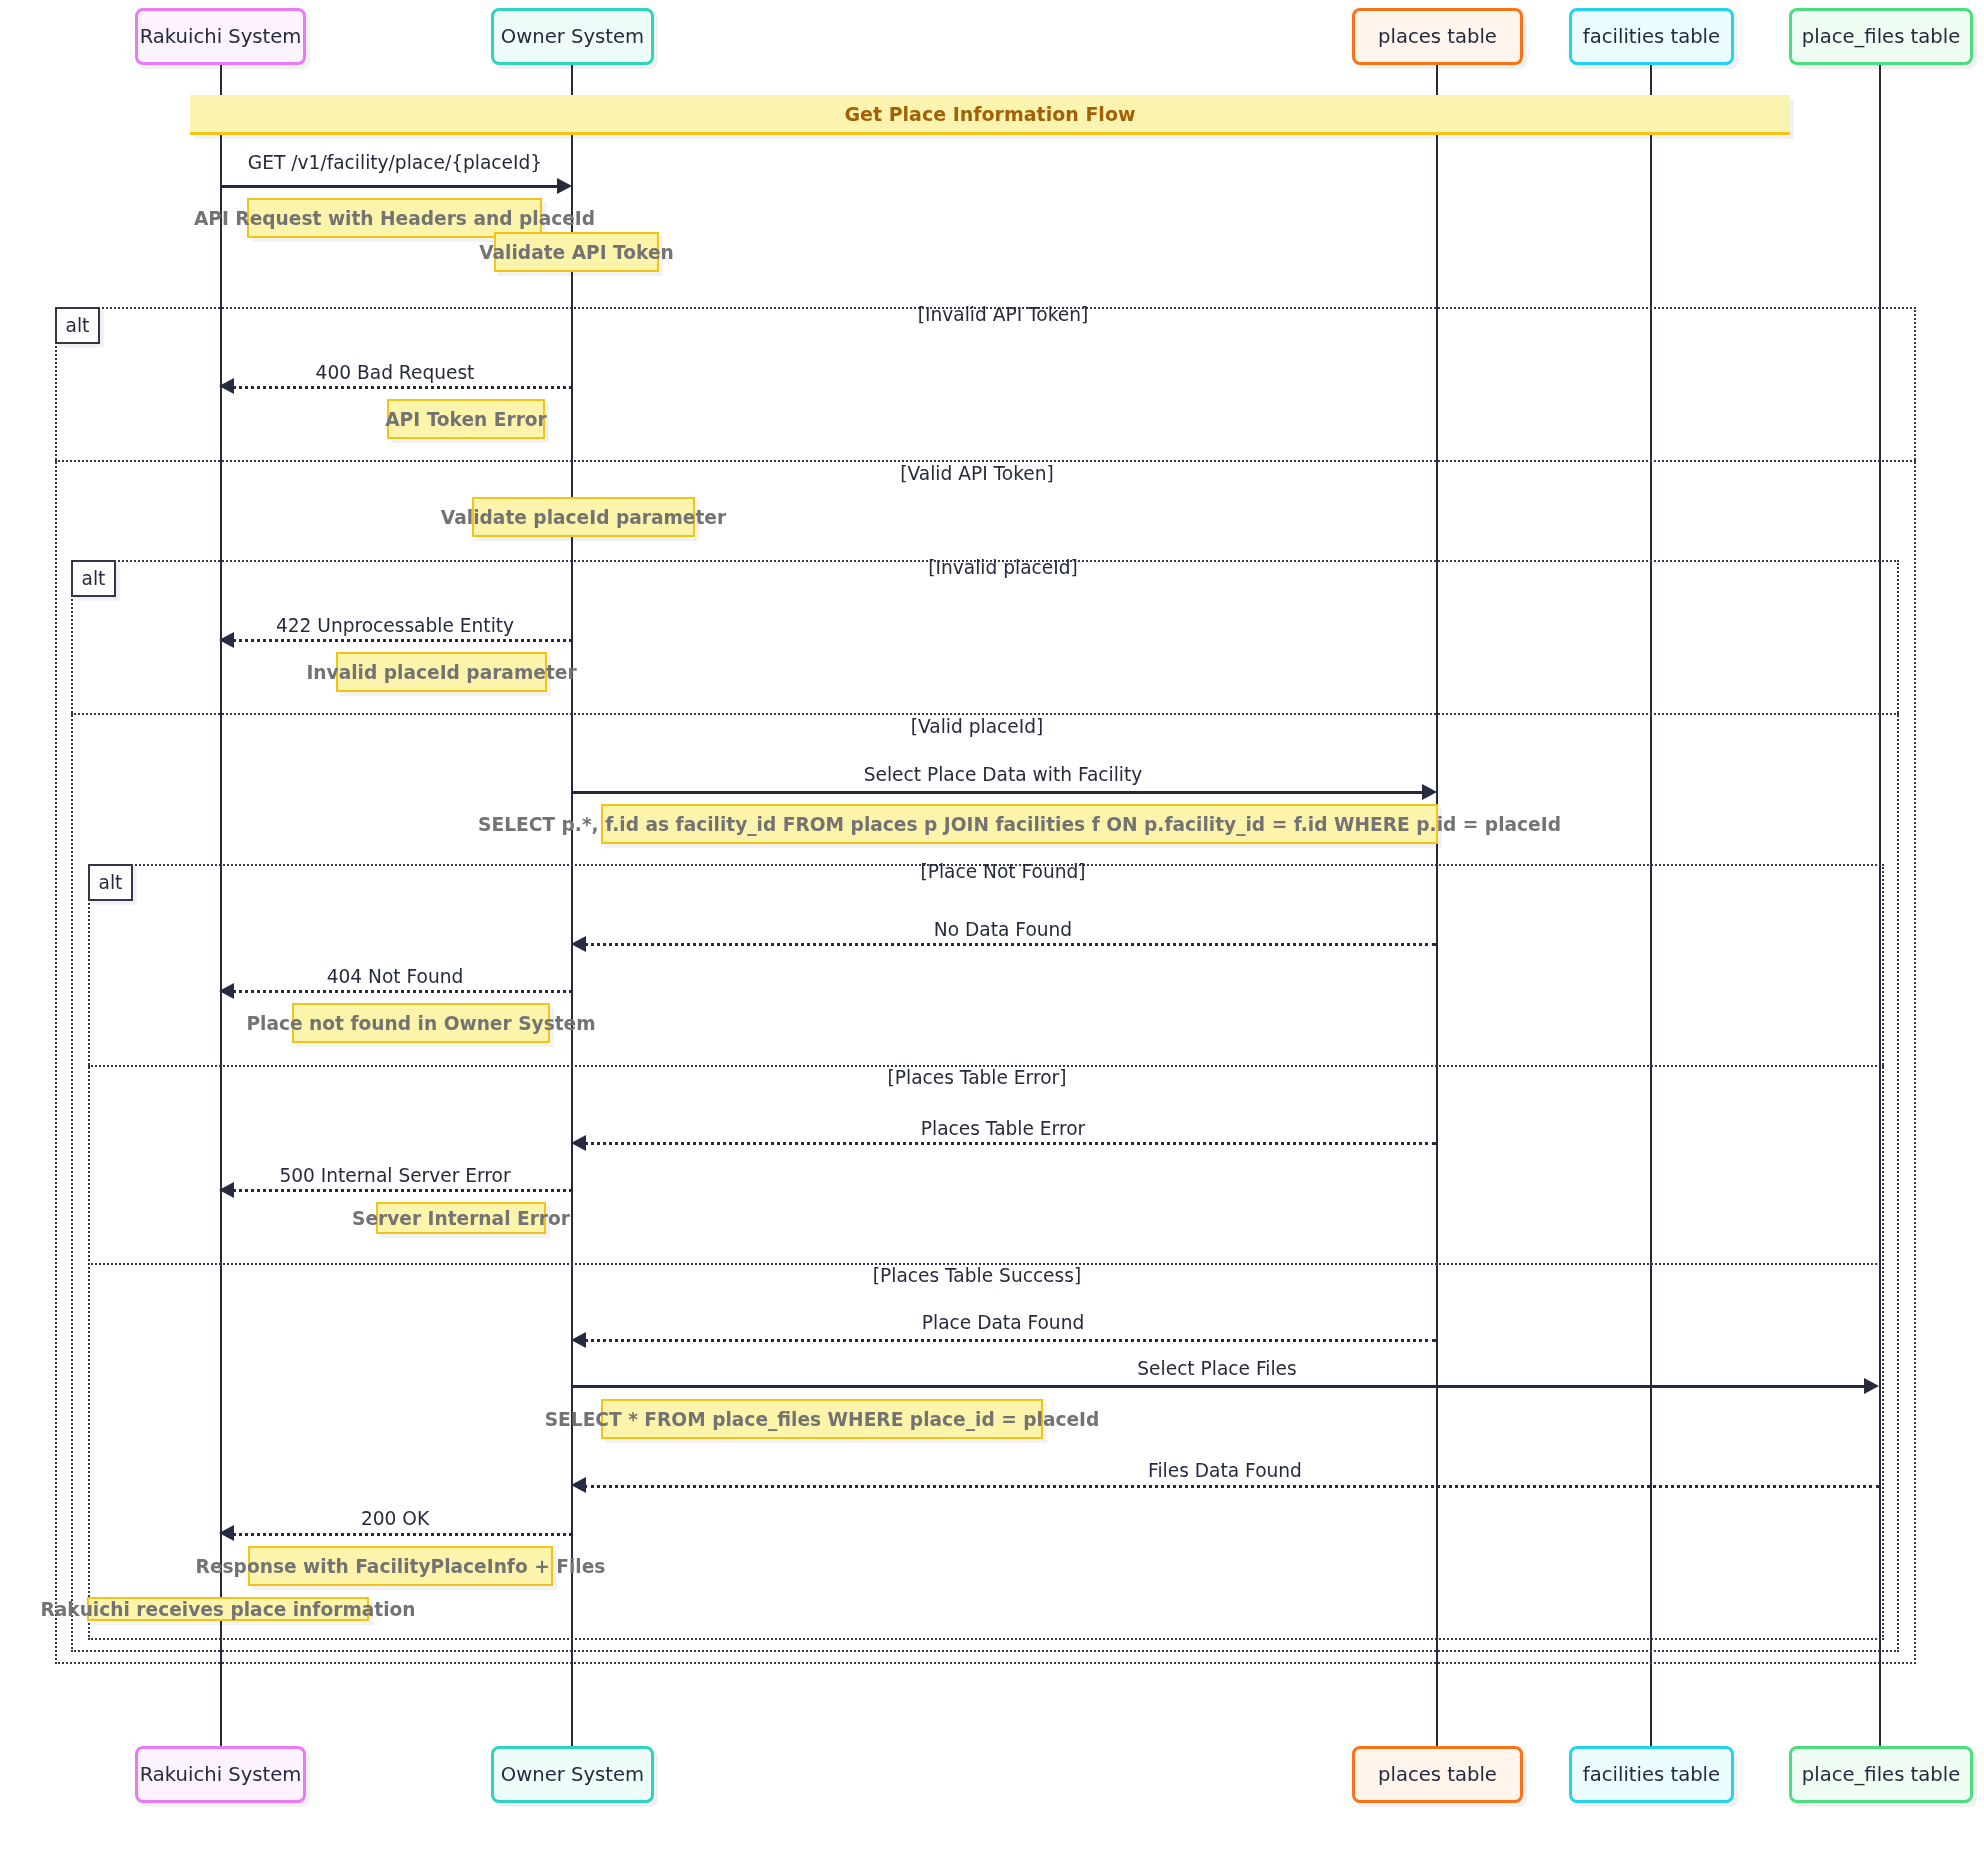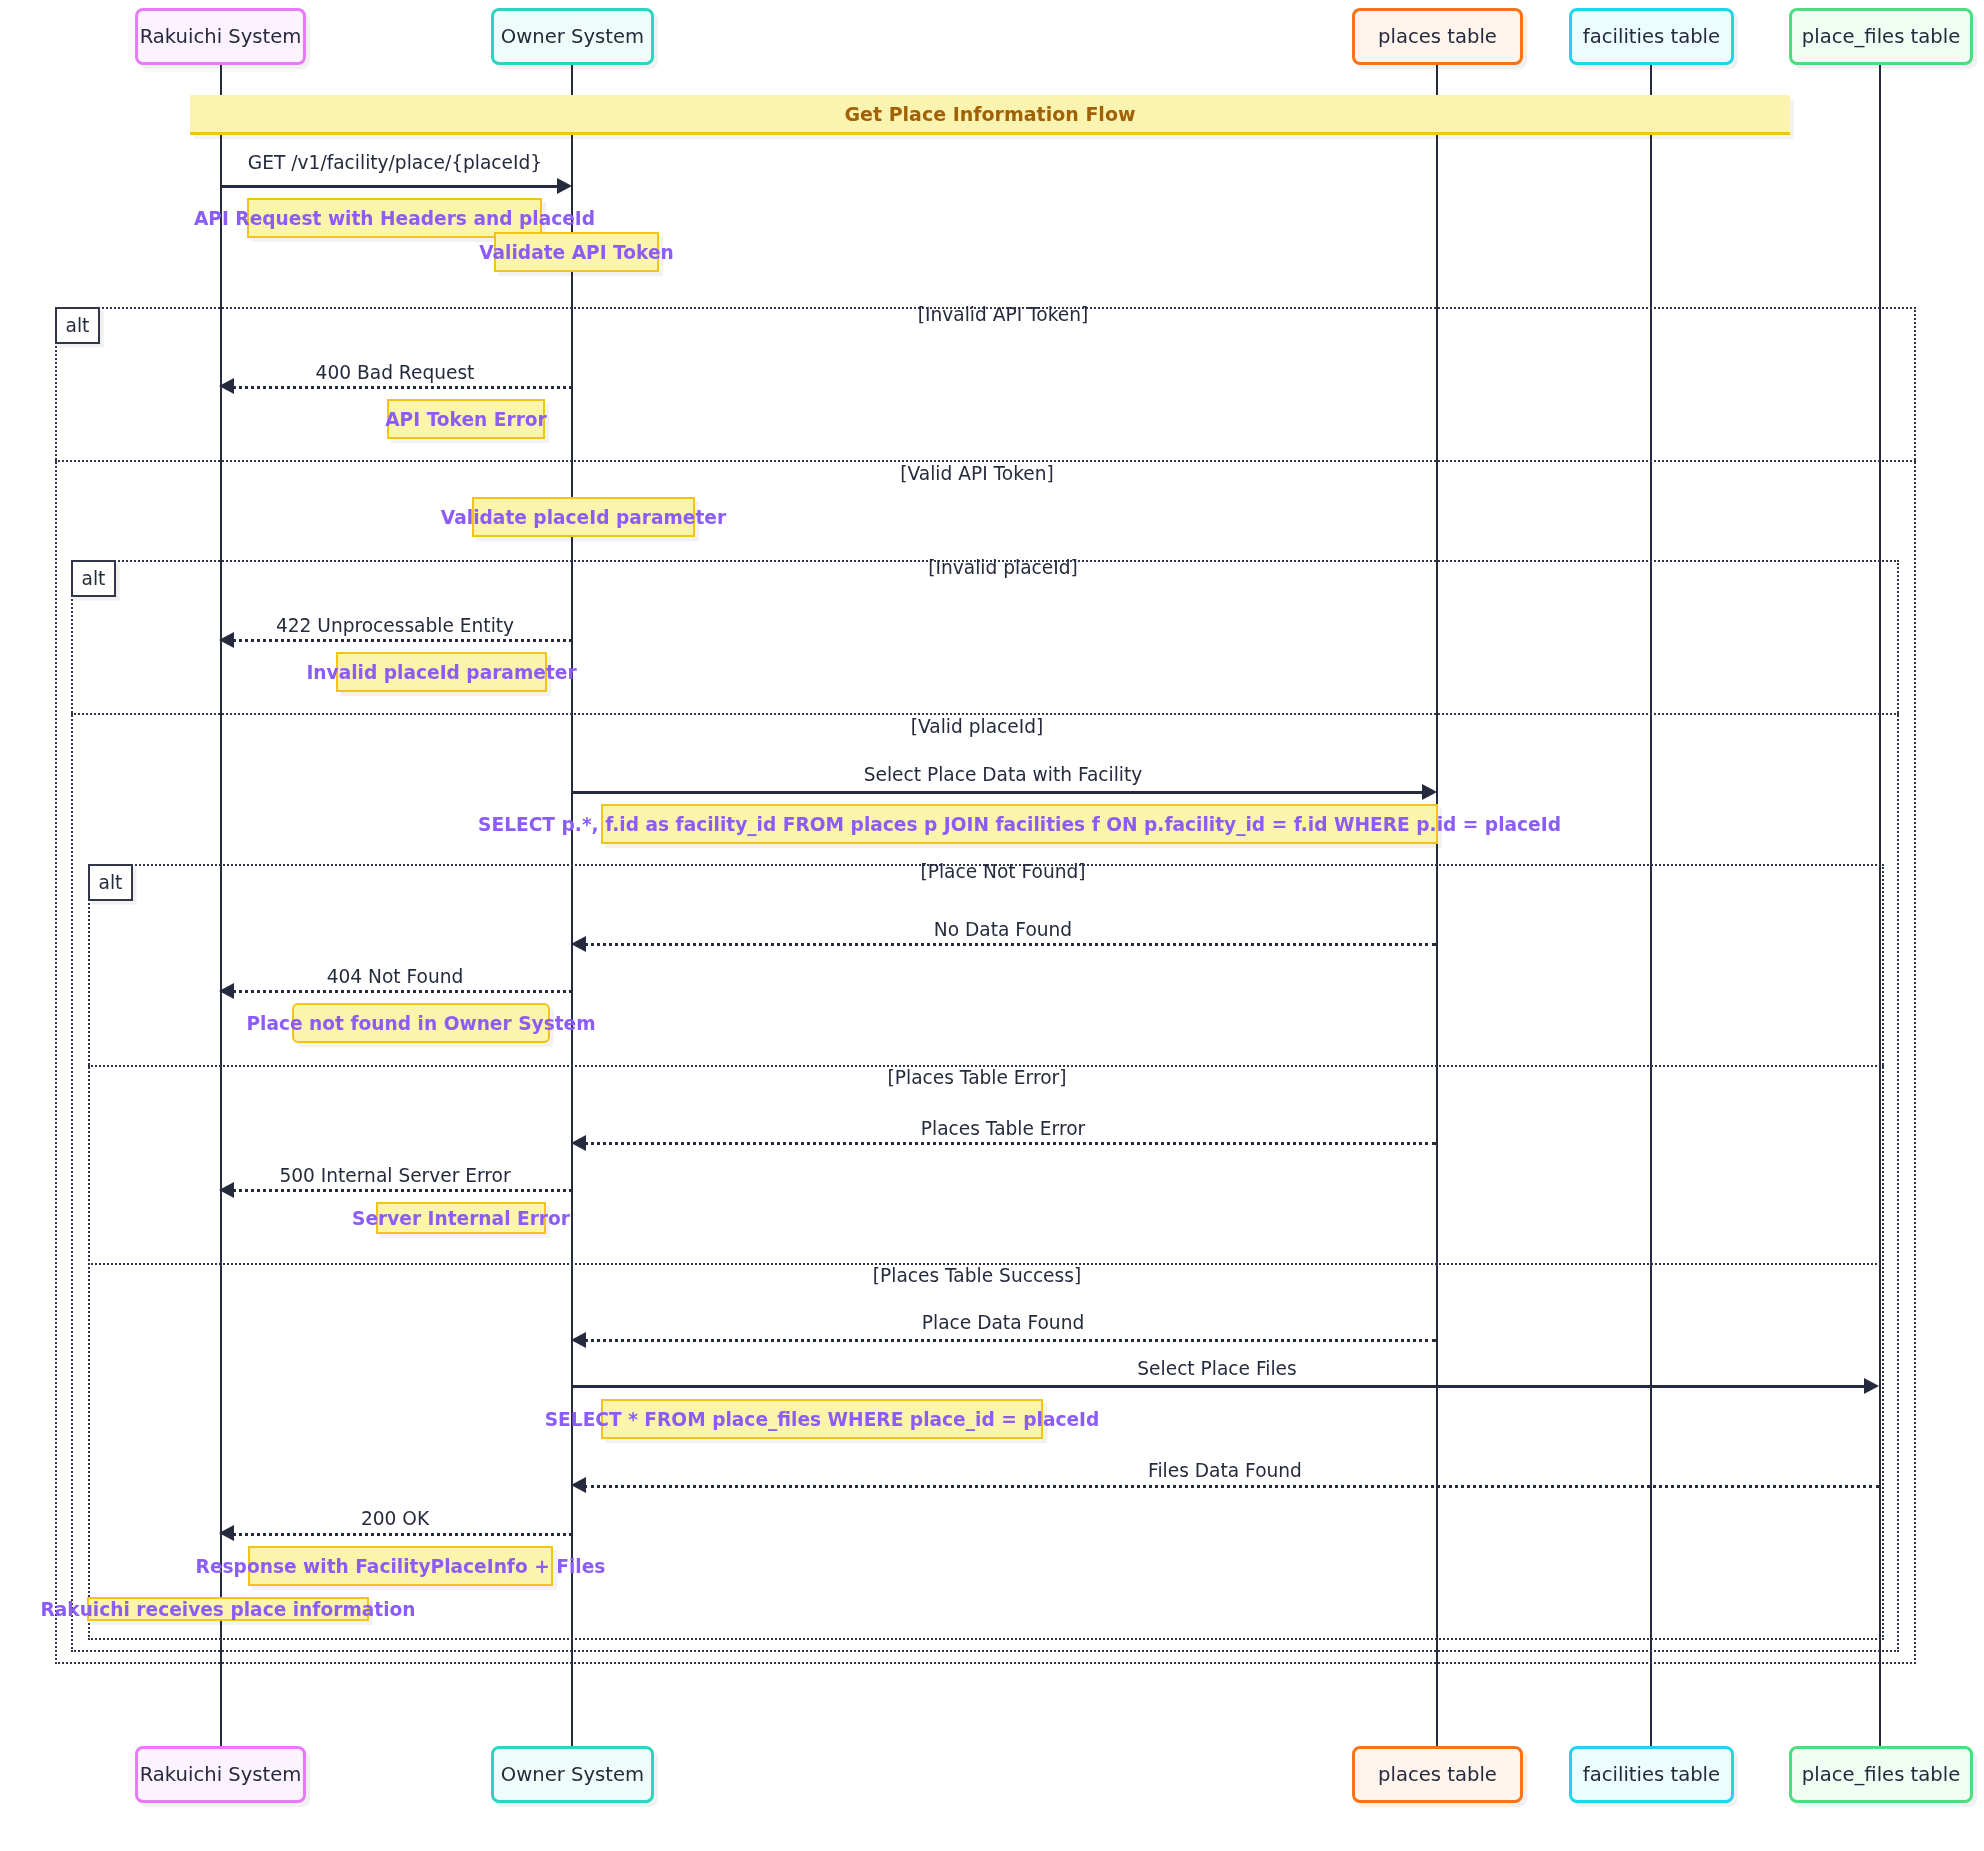--- a/index.html
+++ b/index.html
@@ -63,21 +63,21 @@
   .note {
     position: absolute;
     box-sizing: border-box;
     background: #fdf4ab;
     border: 2.6px solid #f2c318;
     display: flex;
     align-items: center;
     justify-content: center;
     font-size: 18.6px;
     font-weight: bold;
-    color: #8b5cf6;
+    color: #737373;
     box-shadow: 4.1px 4.1px 0 rgba(0,0,0,0.05);
     white-space: nowrap;
     padding: 0 3.1px;
   }
 
   
   .altbox {
     position: absolute;
     box-sizing: border-box;
     border: 2.6px dotted #33354b;
@@ -239,21 +239,21 @@
   <div class="altcond" style="left:1003px; top:861px;">[Place Not Found]</div>
 
   <div class="msglabel" style="left:1003px; top:919px;">No Data Found</div>
   <div class="msgline dashed" style="left:584px; top:943px; width:852px;"></div>
   <div class="arrowhead left" style="left:571px; top:936px;"></div>
 
   <div class="msglabel" style="left:395px; top:966px;">404 Not Found</div>
   <div class="msgline dashed" style="left:233px; top:990px; width:339px;"></div>
   <div class="arrowhead left" style="left:219px; top:983px;"></div>
 
-  <div class="note" style="left:292px; top:1003px; width:258px; height:40px;border-radius:6px;">
+  <div class="note" style="left:292px; top:1003px; width:258px; height:40px;">
     <span>Place not found in Owner System</span>
   </div>
 
   <div class="altdivider" style="left:88px; top:1065px; width:1796px;"></div>
   <div class="altcond" style="left:977px; top:1067px;">[Places Table Error]</div>
 
   <div class="msglabel" style="left:1003px; top:1118px;">Places Table Error</div>
   <div class="msgline dashed" style="left:584px; top:1142px; width:852px;"></div>
   <div class="arrowhead left" style="left:571px; top:1135px;"></div>
 

